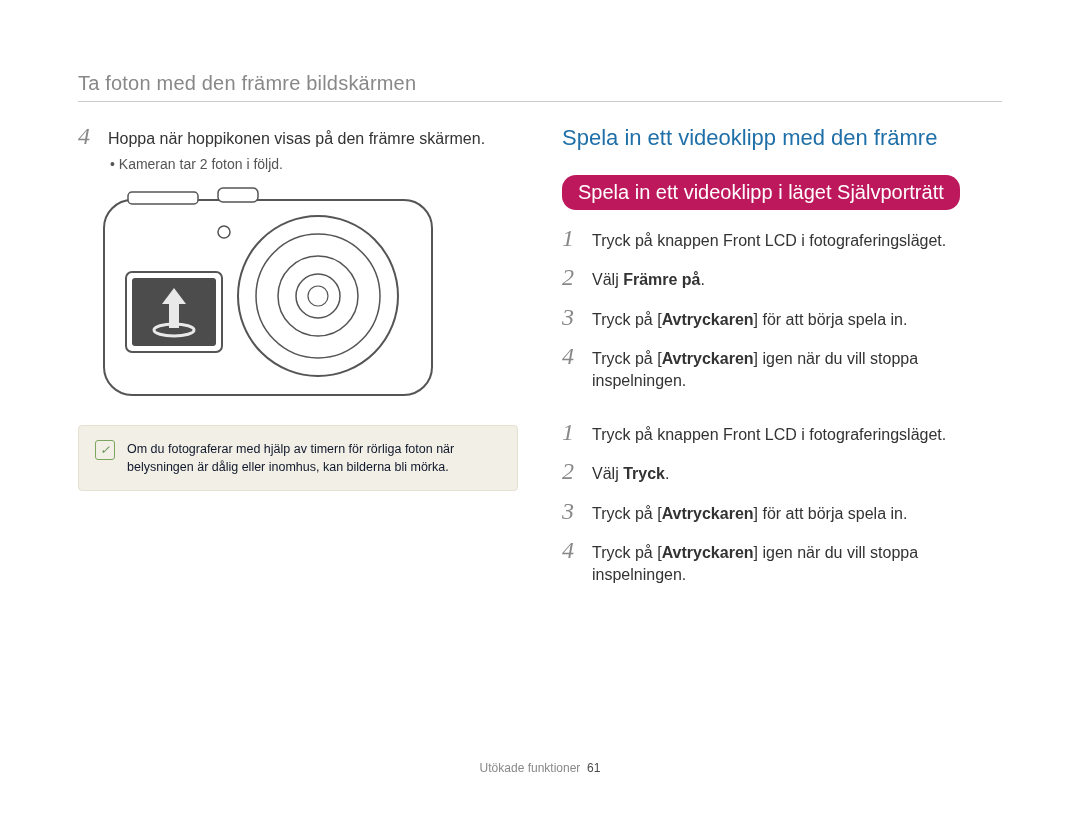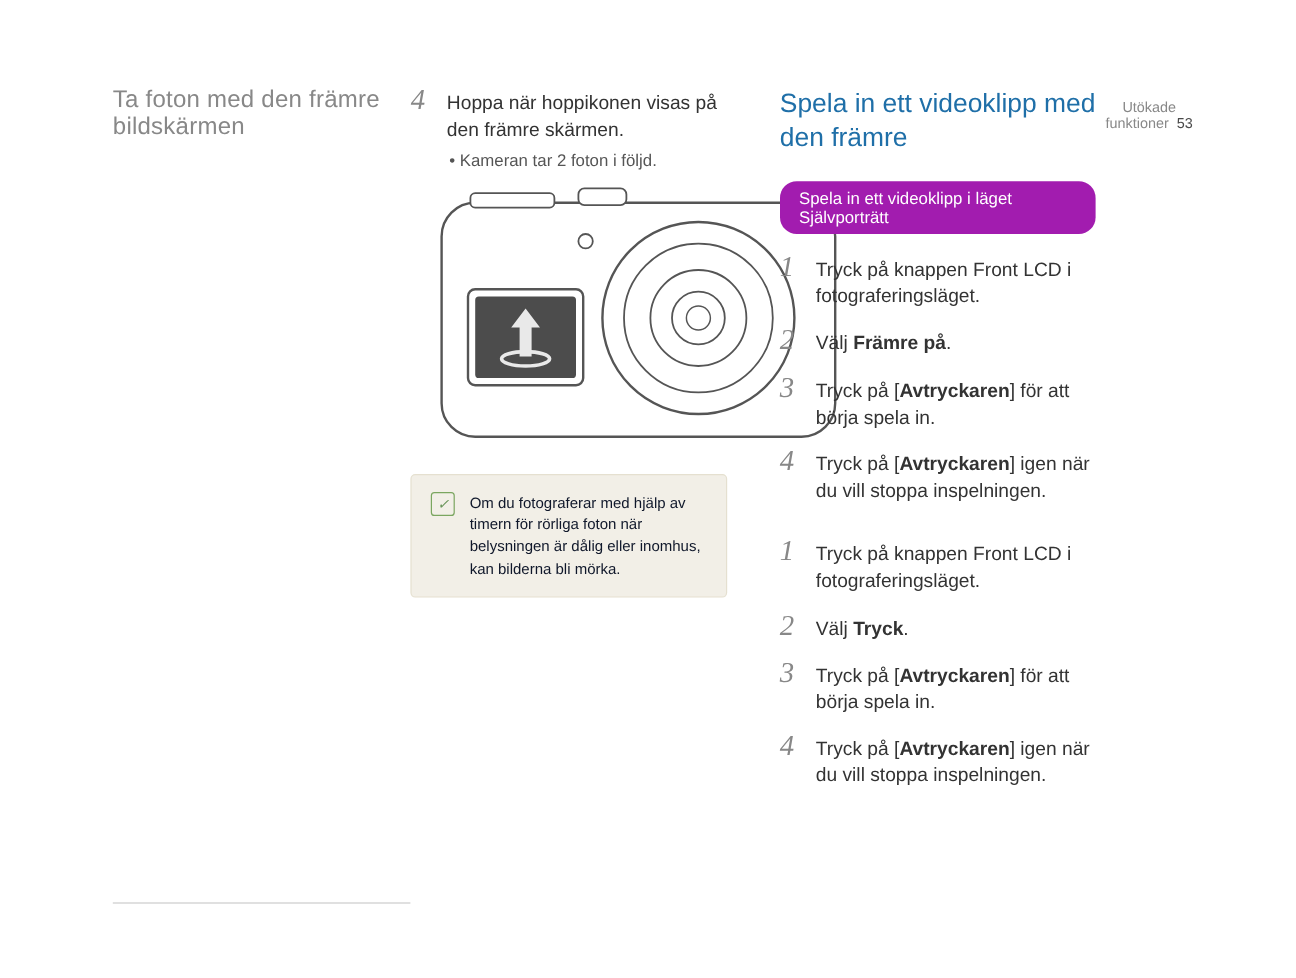--- a/index.html
+++ b/index.html
@@ -11,22 +11,21 @@
     width: 1080px;
     height: 815px;
     position: relative;
     box-sizing: border-box;
   }
   .page {
     padding: 72px 78px 40px 78px;
     box-sizing: border-box;
     height: 100%;
     display: flex;
-    flex-direction: row;
-    margin-left: 16px;
+    flex-direction: column;
   }
   .page-header {
     font-size: 20px;
     color: #888;
     font-weight: 300;
     border-bottom: 1px solid #ccc;
     padding-bottom: 6px;
     margin-bottom: 22px;
     letter-spacing: 0.2px;
   }
@@ -136,23 +135,23 @@
     right: 3px;
     top: 6px;
     width: 0;
     height: 0;
     border-top: 3px solid transparent;
     border-bottom: 3px solid transparent;
     border-right: 5px solid #fff;
   }
   .pill {
     display: inline-block;
-    background: #a21caf;
+    background: #be185d;
     color: #fff;
-    font-size: 14px;
+    font-size: 20px;
     padding: 6px 16px;
     border-radius: 14px;
     margin-bottom: 16px;
   }
   .steps-block {
     margin-bottom: 28px;
   }
   .steps-block .step-row {
     margin-bottom: 14px;
   }
@@ -278,16 +277,16 @@
           <div class="step-text">
             <span>Tryck på [</span><span class="bold">Avtryckaren</span><span>] igen när du vill stoppa inspelningen.</span>
           </div>
         </div>
       </div>
 
     </div>
   </div>
 
   <div class="footer">
-    <span>Utökade funktioner</span>&nbsp;&nbsp;<span class="pgnum">53</span>
+    <span>Utökade funktioner</span>&nbsp;&nbsp;<span class="pgnum">61</span>
   </div>
 
 </div>
 
 </body></html>

